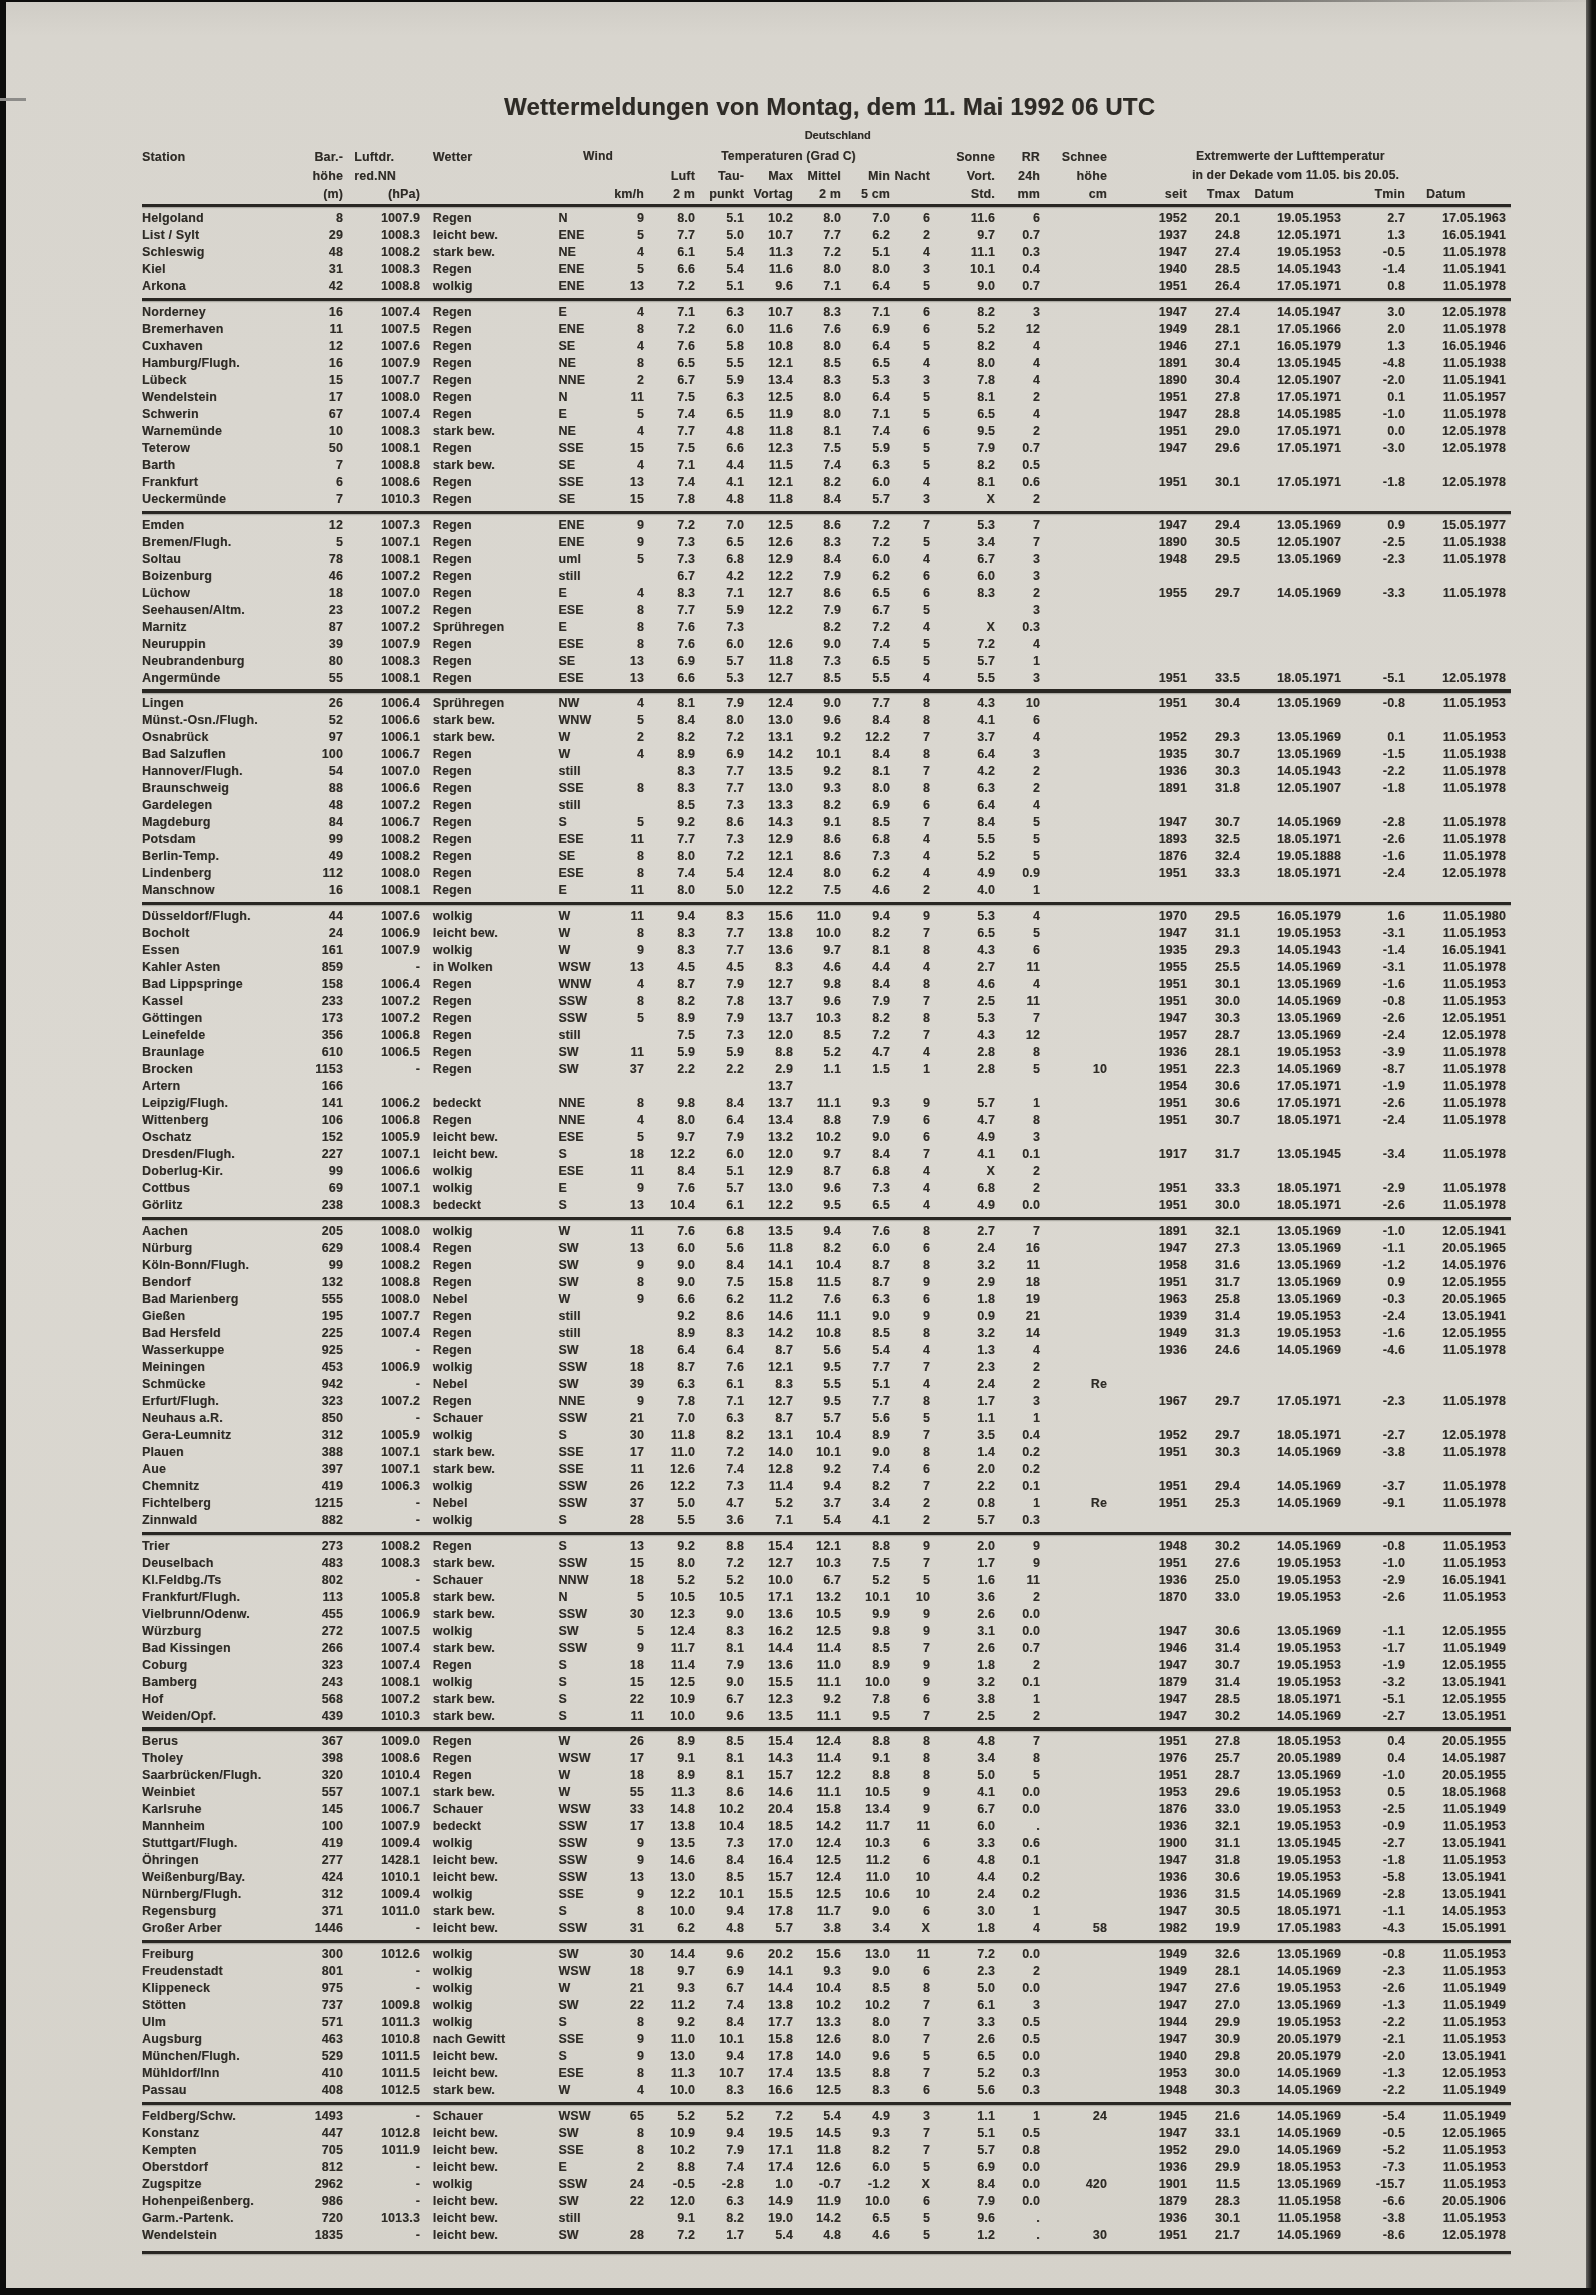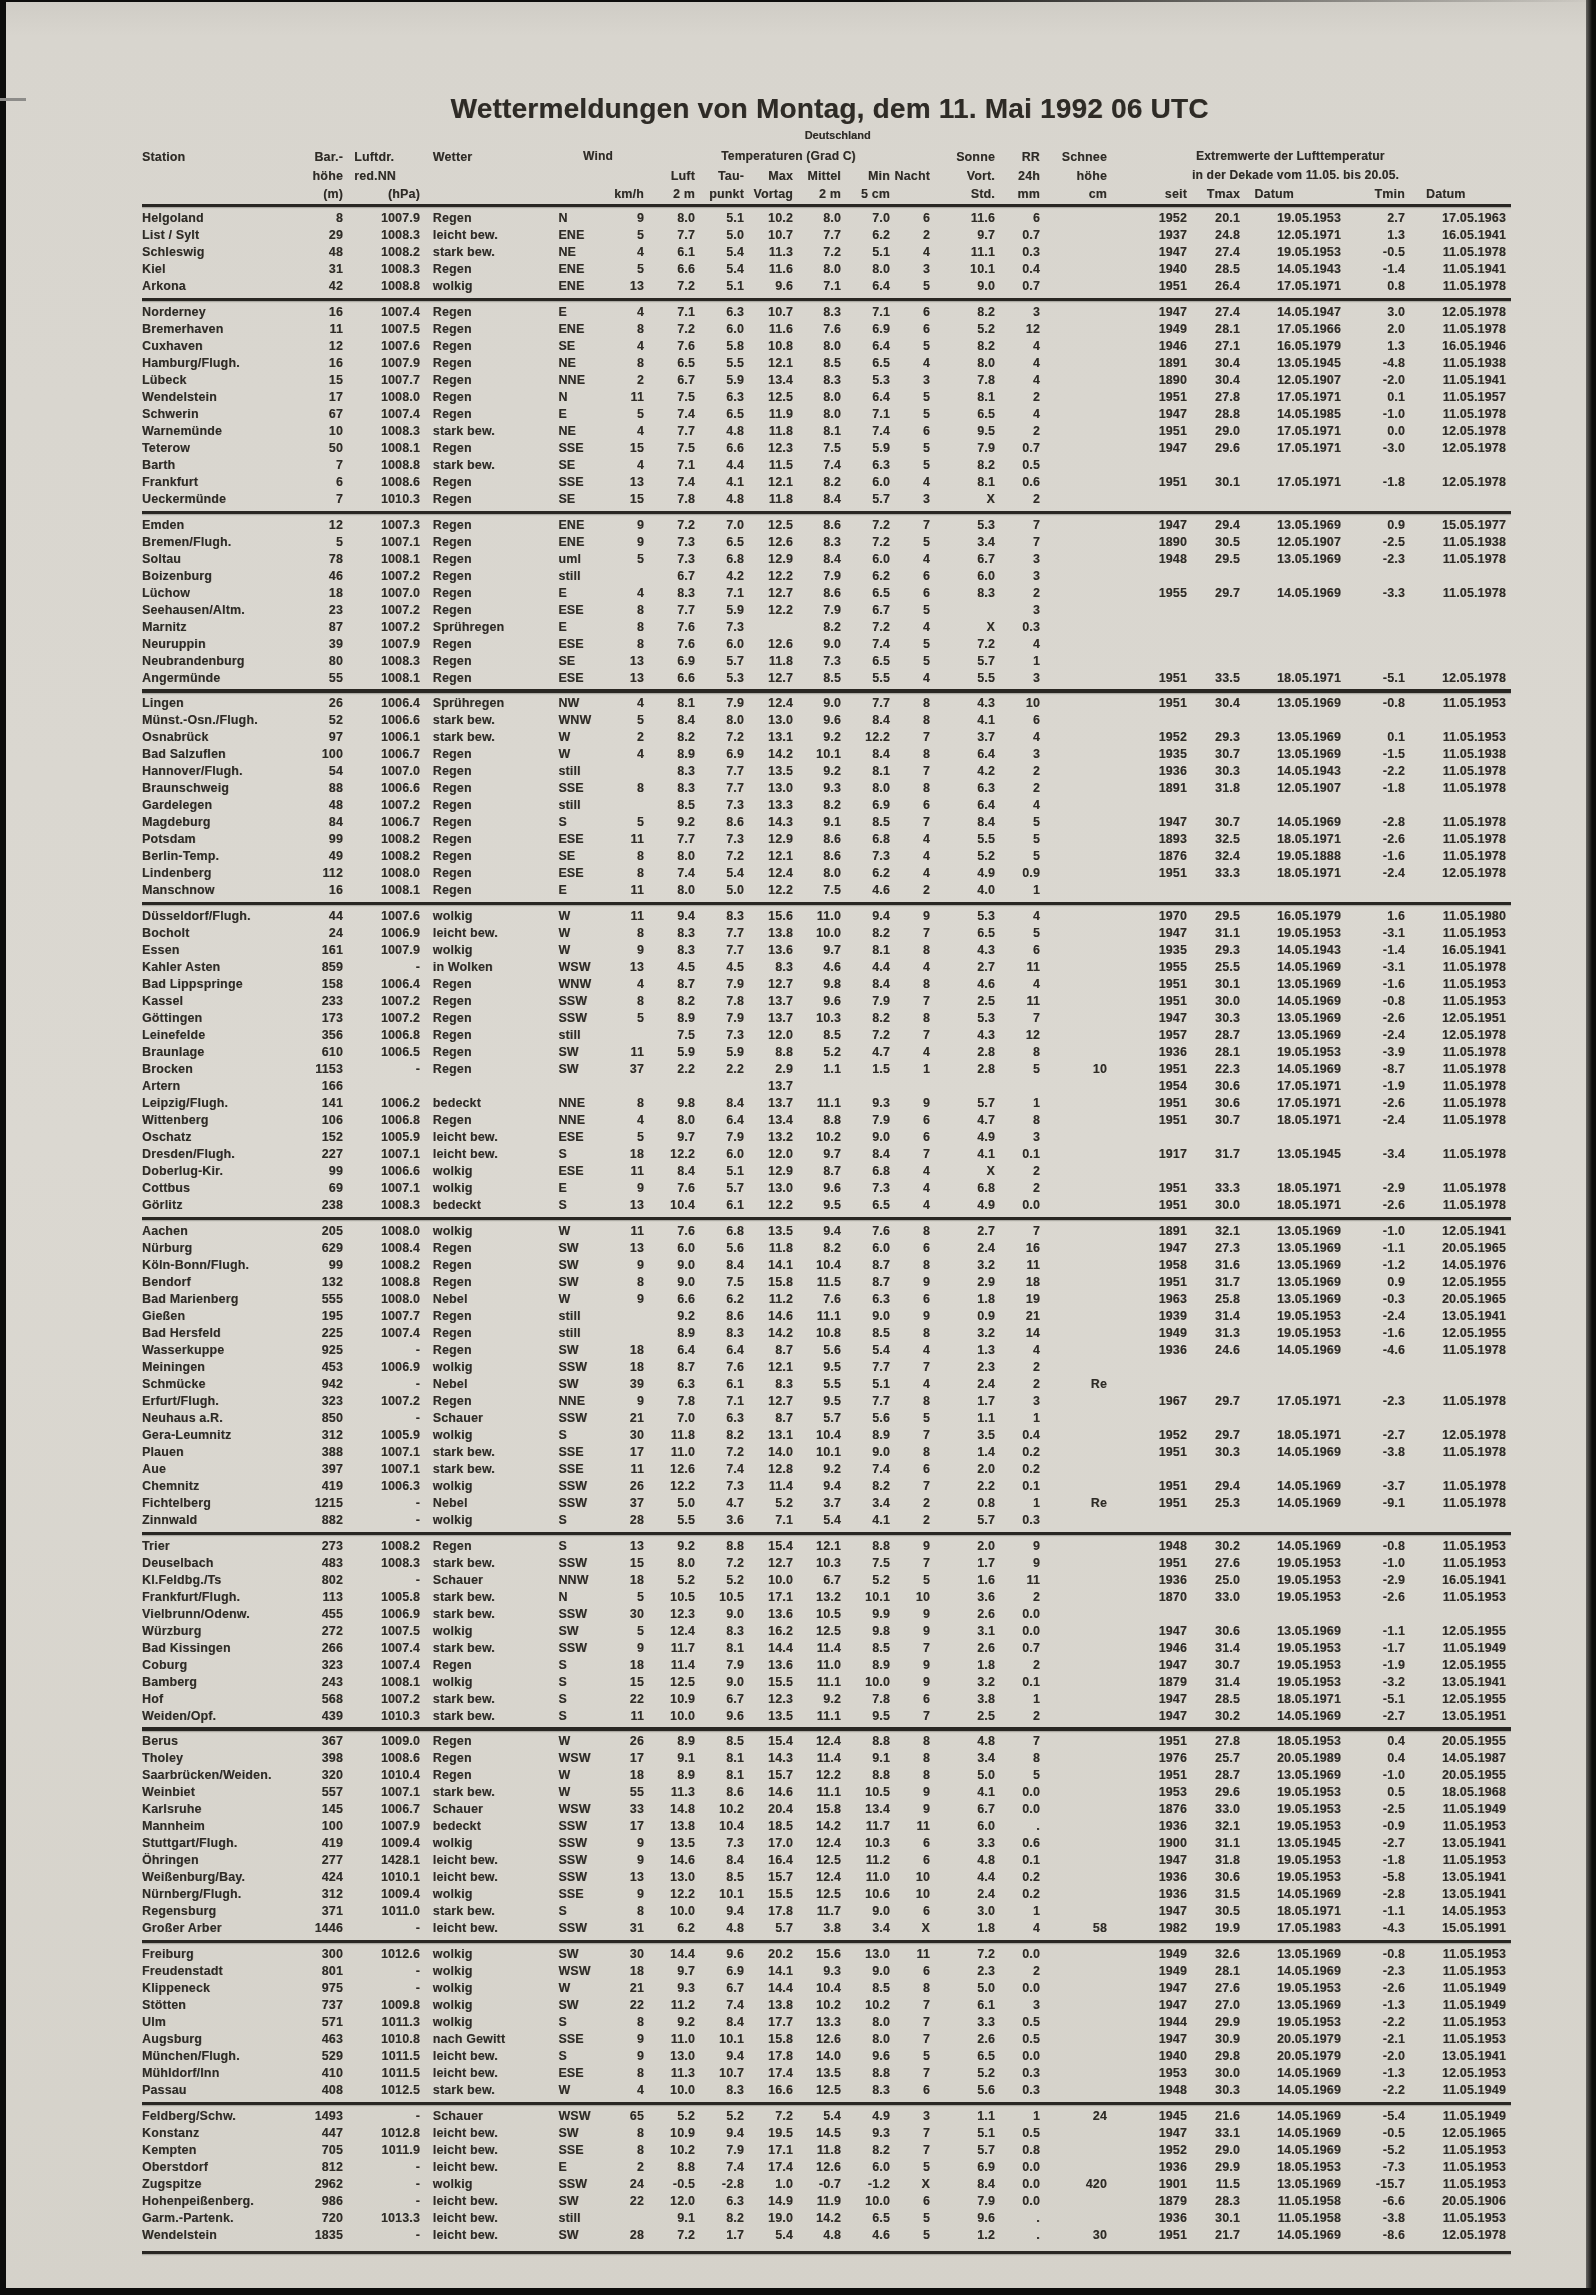--- a/index.html
+++ b/index.html
@@ -12,21 +12,21 @@
   }
   .edge{position:absolute;background:#0d0d0c;}
   .edge-left{left:0;top:0;width:5.6px;height:2295px;}
   .edge-right{right:0;top:0;width:10.4px;height:2295px;background:linear-gradient(90deg,rgba(13,13,12,.55),#0d0d0c 60%);}
   .edge-bottom{left:0;bottom:0;width:1596px;height:7.2px;}
   .edge-top{left:0;top:0;width:1596px;height:2.4px;background:linear-gradient(90deg,#0d0d0c 55%,rgba(13,13,12,0));}
   .scan-dash{position:absolute;left:0;top:98px;width:26px;height:3.2px;background:#8d8c89;}
 
   .sheet{position:absolute;left:142px;top:0;width:1369px;}
   .title{position:absolute;top:93px;left:0;right:16px;text-align:center;padding-left:22.3px;
-         font-size:28px;letter-spacing:0.2px;white-space:nowrap;
+         font-size:24px;letter-spacing:0.2px;white-space:nowrap;
          text-shadow:0.4px 0.4px 0 rgba(46,43,38,.45);}
   .subtitle{position:absolute;top:129px;left:0;right:0;text-align:center;padding-left:22.3px;
          font-size:11px;text-shadow:0.3px 0.3px 0 rgba(46,43,38,.4);}
 
   .hdr{position:absolute;left:0;width:100%;}
   .hdr-1{top:149px;} .hdr-2{top:168px;} .hdr-3{top:186px;}
   .row{display:flex;height:17px;line-height:17px;font-size:12.4px;letter-spacing:0.2px;
        white-space:nowrap;text-shadow:0.4px 0.4px 0 rgba(46,43,38,.38);}
   .hrow{display:flex;height:17.6px;line-height:17.6px;font-size:12.4px;letter-spacing:0.2px;
        white-space:nowrap;text-shadow:0.4px 0.4px 0 rgba(46,43,38,.38);}
@@ -2103,21 +2103,21 @@
           <span class="c w-sonne ta-r">3.4</span>
           <span class="c w-rr ta-r">8</span>
           <span class="c w-schnee ta-r"></span>
           <span class="c w-seit ta-r">1976</span>
           <span class="c w-tmax ta-r">25.7</span>
           <span class="c w-tmax_datum ta-r">20.05.1989</span>
           <span class="c w-tmin ta-r">0.4</span>
           <span class="c w-tmin_datum ta-r">14.05.1987</span>
         </div>
         <div class="row">
-          <span class="c w-station ta-l">Saarbrücken/Weiden.</span>
+          <span class="c w-station ta-l">Saarbrücken/Flugh.</span>
           <span class="c w-hoehe ta-r">320</span>
           <span class="c w-luftdr ta-r">1010.4</span>
           <span class="c w-wetter ta-l">Regen</span>
           <span class="c w-wind ta-l">W</span>
           <span class="c w-kmh ta-r">18</span>
           <span class="c w-luft ta-r">8.9</span>
           <span class="c w-tau ta-r">8.1</span>
           <span class="c w-max ta-r">15.7</span>
           <span class="c w-mittel ta-r">12.2</span>
           <span class="c w-min ta-r">8.8</span>

